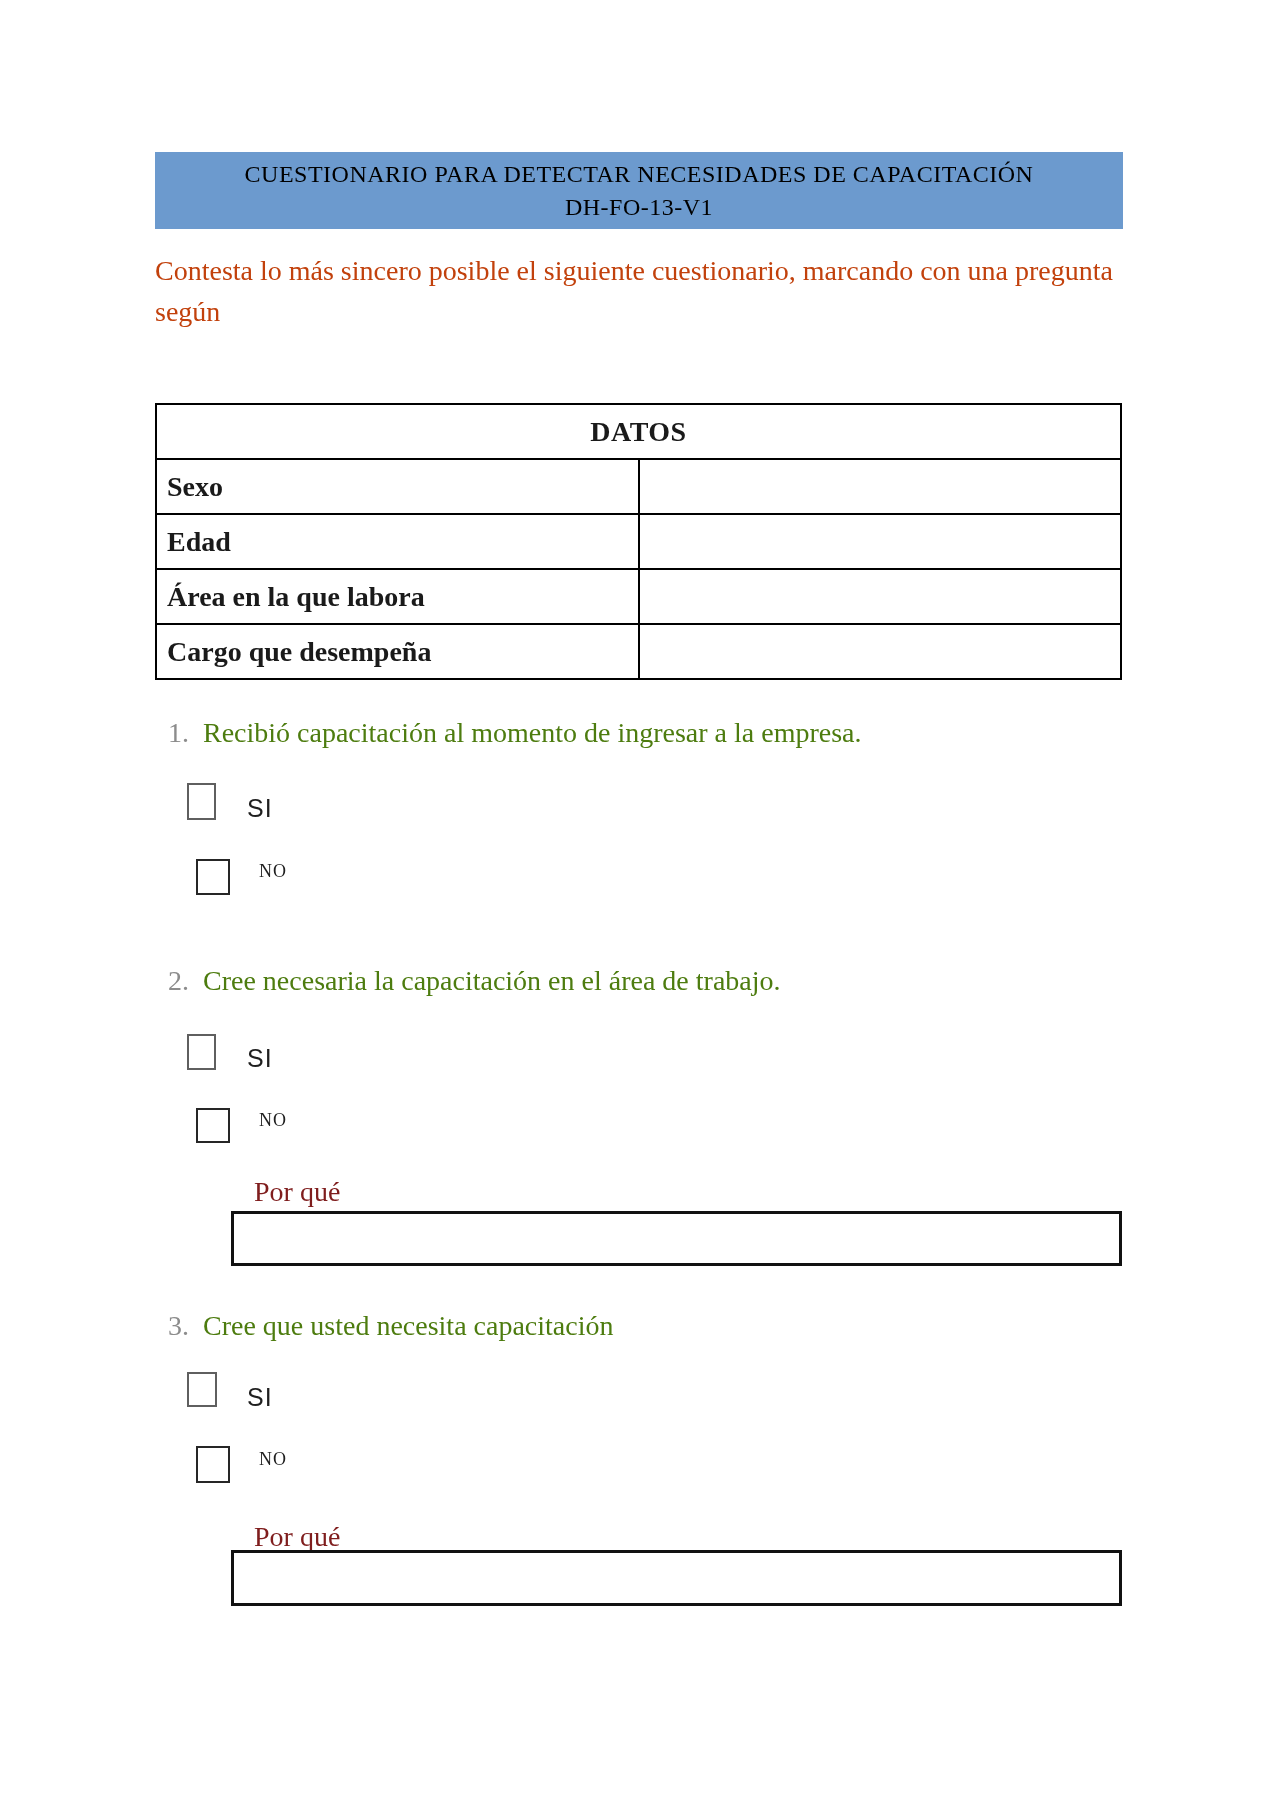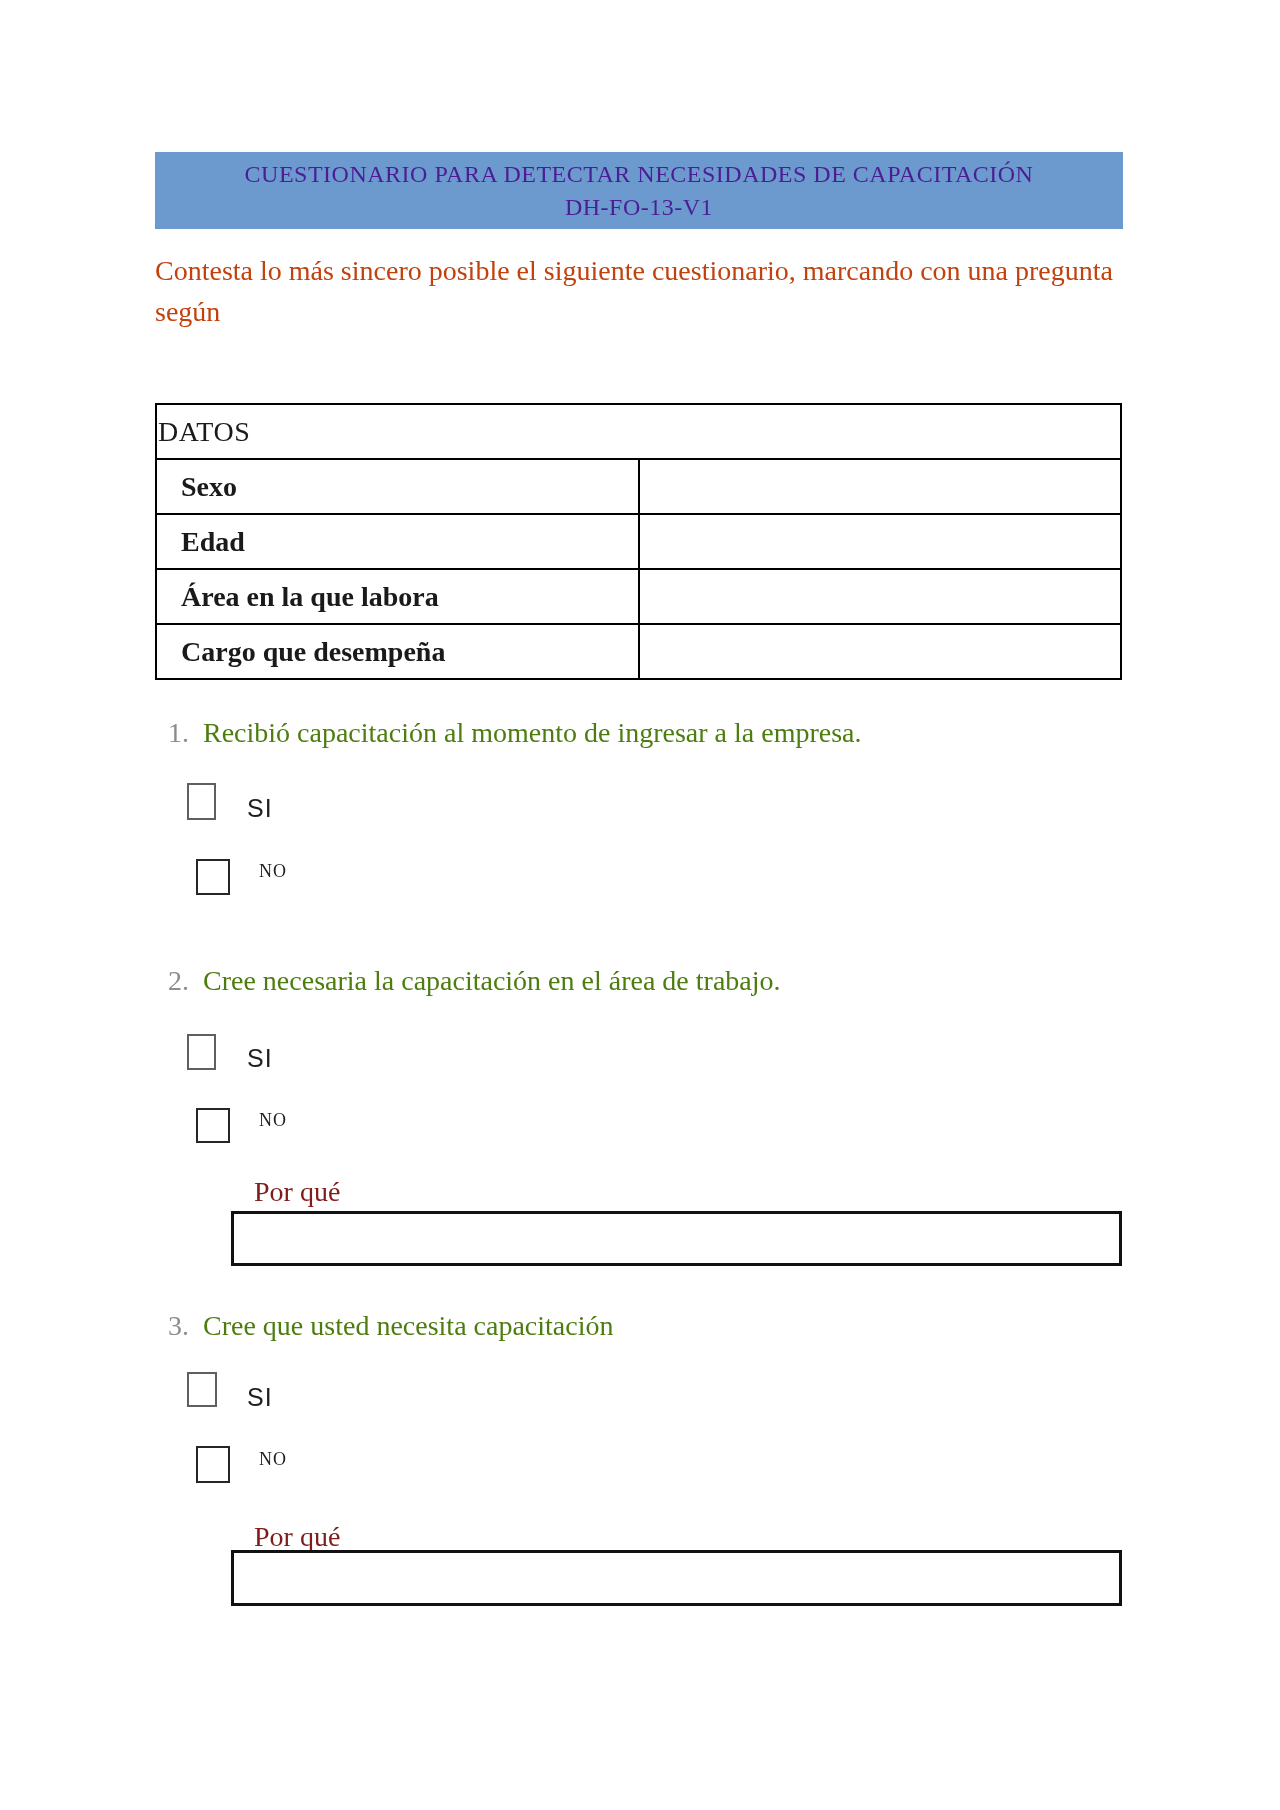--- a/index.html
+++ b/index.html
@@ -25,21 +25,21 @@
     background: #6c9ace;
     display: flex;
     flex-direction: column;
     align-items: center;
     justify-content: center;
     text-align: center;
   }
   .banner .line {
     font-size: 24px;
     line-height: 33px;
-    color: #4c1d95;
+    color: #000000;
     letter-spacing: 0.5px;
     white-space: nowrap;
   }
 
   
   .intro {
     left: 155px; top: 250px;
     width: 980px;
     font-size: 28px;
     line-height: 41px;
@@ -56,29 +56,29 @@
     table-layout: fixed;
   }
   table.datos-tbl td {
     border: 2px solid #000000;
     height: 55px;
     box-sizing: border-box;
     font-size: 28px;
     vertical-align: middle;
   }
   td.t-head {
-    text-align: left;
-    font-weight: normal;
+    text-align: center;
+    font-weight: bold;
     letter-spacing: 0.5px;
     margin-top: 11px;
   }
   td.t-label {
     width: 484px;
     font-weight: bold;
-    padding-left: 24px;
+    padding-left: 10px;
   }
   td.t-value { background: #ffffff; }
 
   
   .question {
     display: flex;
     font-size: 28px;
     line-height: 34px;
     white-space: nowrap;
   }

